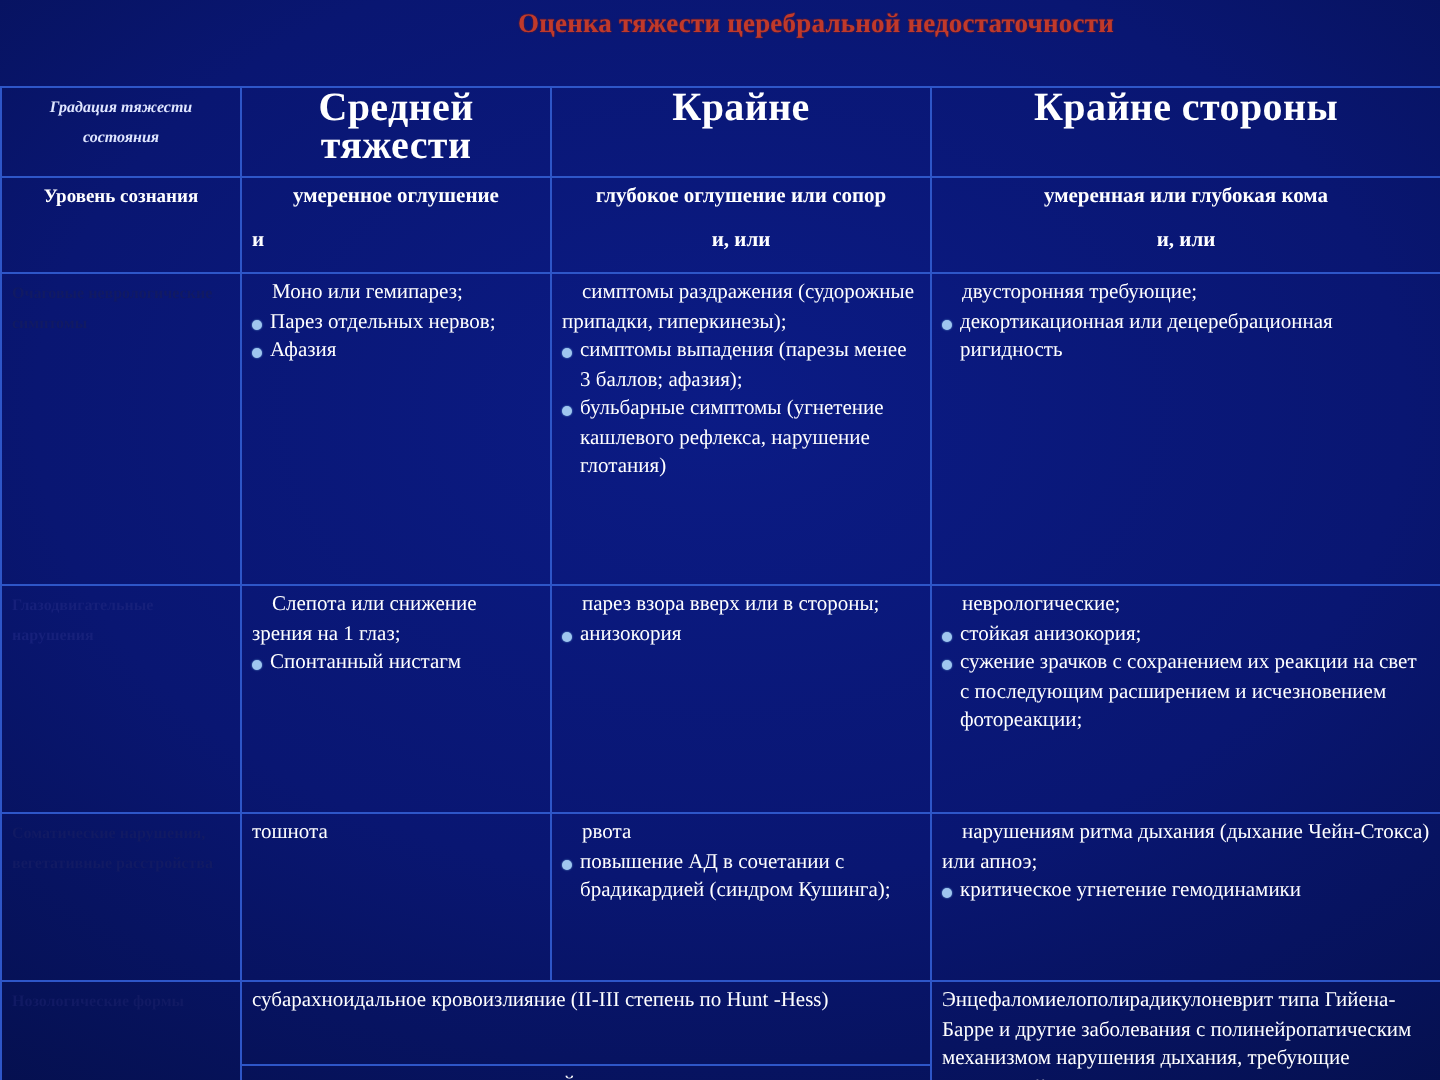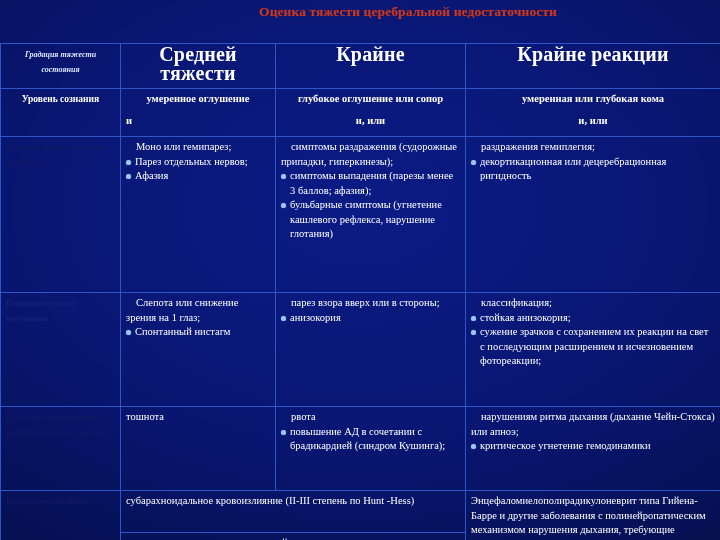--- a/index.html
+++ b/index.html
@@ -177,21 +177,21 @@
         <td>
           <span class="rowlabel">Градация тяжести состояния</span>
         </td>
         <td>
           <span class="gradname">Средней тяжести</span>
         </td>
         <td>
           <span class="gradname">Крайне</span>
         </td>
         <td>
-          <span class="gradname">Крайне реакции</span>
+          <span class="gradname">Крайне стороны</span>
         </td>
       </tr>
 
       <tr class="hdr-cons">
         <td>
           <span class="rowlabel">Уровень сознания</span>
         </td>
         <td class="cell-mid">
           <span>умеренное оглушение</span>
           <span class="conj" style="text-align:left;display:block;">и</span>
@@ -224,21 +224,21 @@
             <li class="nb">
                 <span class="lead">симптомы раздражения (судорожные припадки, гиперкинезы);</span>
               </li>
             <li><span>симптомы выпадения (парезы менее 3 баллов; афазия);</span></li>
             <li><span>бульбарные симптомы (угнетение кашлевого рефлекса, нарушение глотания)</span></li>
           </ul>
         </td>
         <td>
           <ul class="bl">
             <li class="nb">
-                <span class="lead">раздражения гемиплегия;</span>
+                <span class="lead">двусторонняя требующие;</span>
               </li>
             <li><span>декортикационная или децеребрационная ригидность</span></li>
           </ul>
         </td>
       </tr>
 
       <tr class="r2">
         <td>
           <span class="dimlabel l2">Глазодвигательные нарушения</span>
         </td>
@@ -254,21 +254,21 @@
           <ul class="bl">
             <li class="nb">
                 <span class="lead">парез взора вверх или в стороны;</span>
               </li>
             <li><span>анизокория</span></li>
           </ul>
         </td>
         <td>
           <ul class="bl">
             <li class="nb">
-                <span class="lead">классификация;</span>
+                <span class="lead">неврологические;</span>
               </li>
             <li><span>стойкая анизокория;</span></li>
             <li><span>сужение зрачков с сохранением их реакции на свет с последующим расширением и исчезновением фотореакции;</span></li>
           </ul>
         </td>
       </tr>
 
       <tr class="r3">
         <td>
           <span class="dimlabel">Соматические нарушения, вегетативные расстройства</span>

